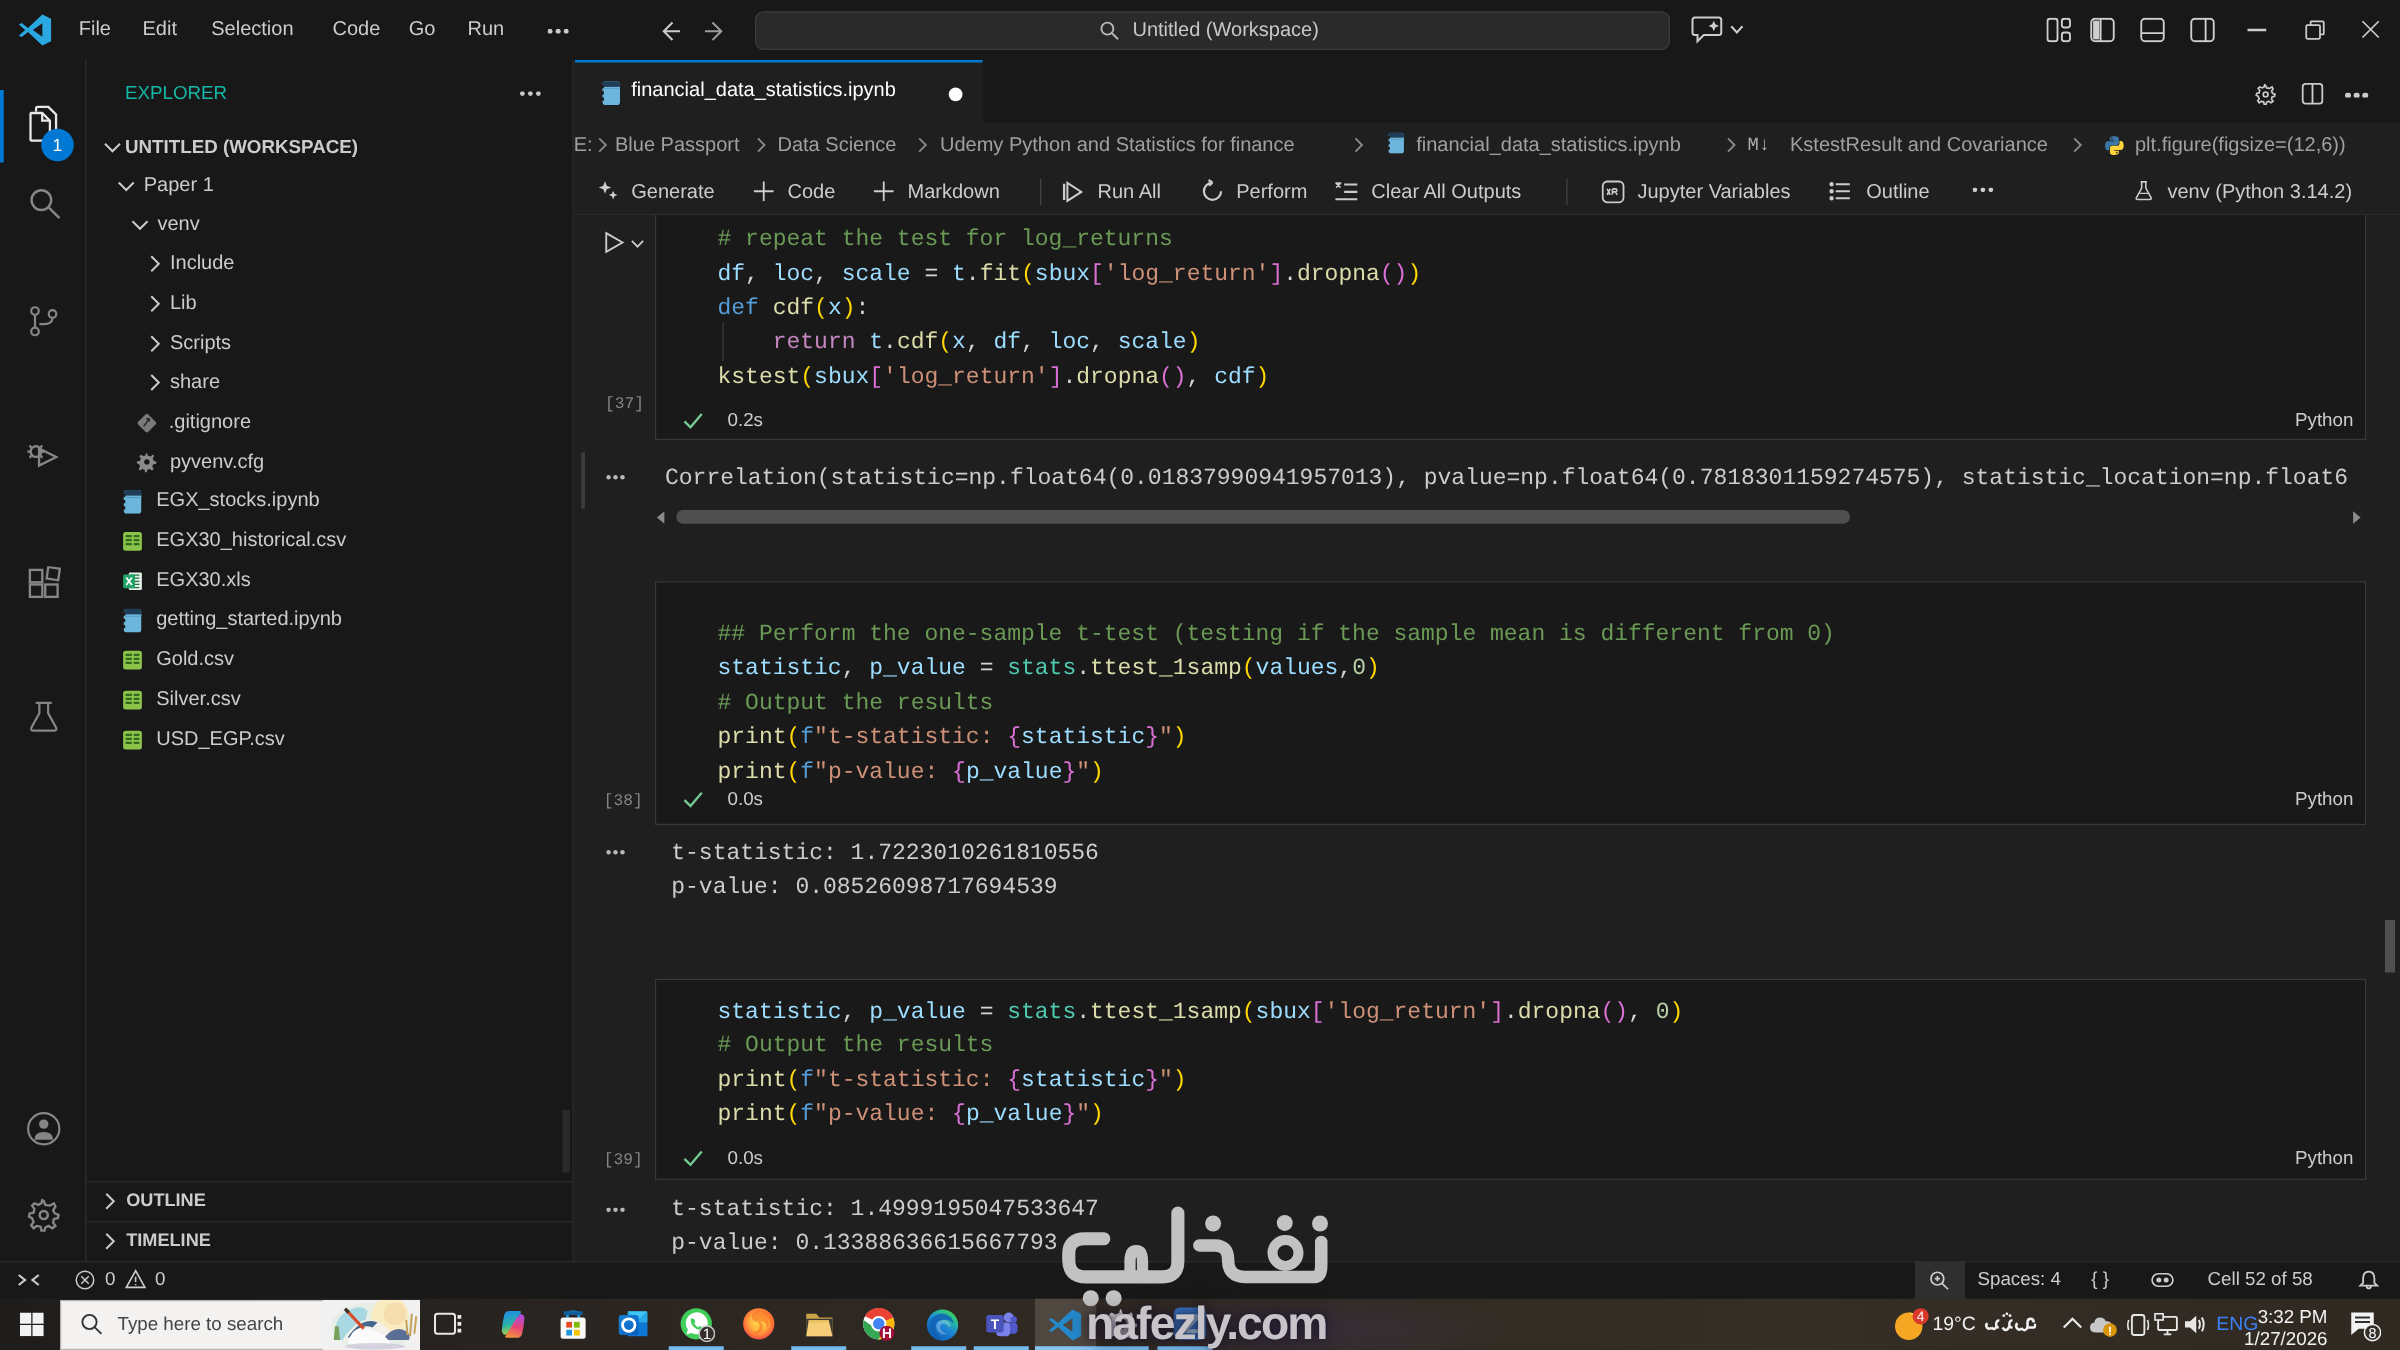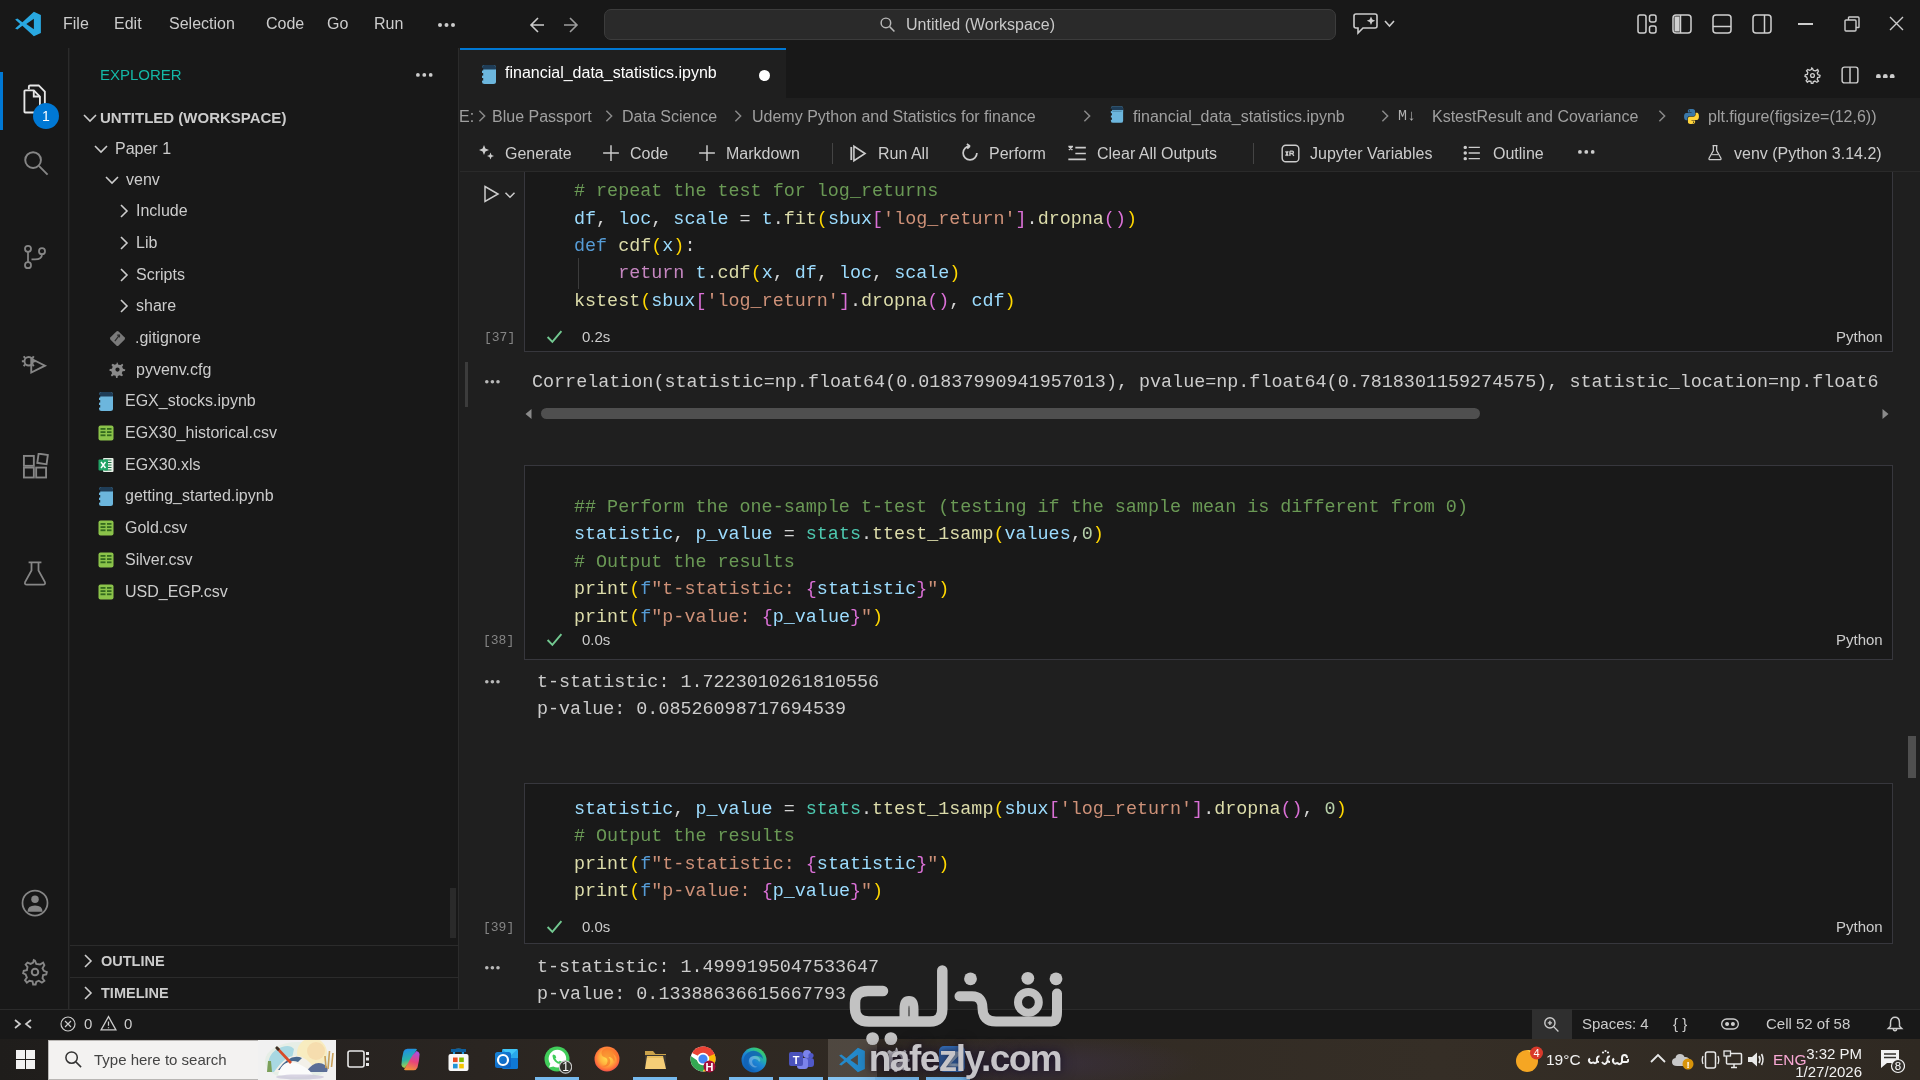--- a/index.html
+++ b/index.html
@@ -399,21 +399,21 @@
   </svg>
 <svg class="abs" style="left:504px;top:189px" width="12" height="12" viewBox="0 0 16 16" fill="none" stroke="#cccccc" stroke-width="2">
     <path d="M2 5 L8 11 L14 5"></path>
   </svg>
 <div class="abs" style="left:577.5px;top:258px;width:1px;height:31px;background:#3c3c3c"></div>
 <div class="cl" style="top:178.2px"><span class="c"># repeat the test for log_returns</span>
 <span class="v">df</span><span class="w">, </span><span class="v">loc</span><span class="w">, </span><span class="v">scale</span><span class="w"> = </span><span class="v">t</span><span class="w">.</span><span class="y">fit</span><span class="g">(</span><span class="v">sbux</span><span class="m">[</span><span class="o">'log_return'</span><span class="m">]</span><span class="w">.</span><span class="y">dropna</span><span class="m">()</span><span class="g">)</span>
 <span class="k">def</span><span class="w"> </span><span class="y">cdf</span><span class="g">(</span><span class="v">x</span><span class="g">)</span><span class="w">:</span>
 <span class="w">    </span><span class="p">return</span><span class="w"> </span><span class="v">t</span><span class="w">.</span><span class="y">cdf</span><span class="g">(</span><span class="v">x</span><span class="w">, </span><span class="v">df</span><span class="w">, </span><span class="v">loc</span><span class="w">, </span><span class="v">scale</span><span class="g">)</span>
 <span class="y">kstest</span><span class="g">(</span><span class="v">sbux</span><span class="m">[</span><span class="o">'log_return'</span><span class="m">]</span><span class="w">.</span><span class="y">dropna</span><span class="m">()</span><span class="w">, </span><span class="v">cdf</span><span class="g">)</span></div>
-<div class="exec" style="left:484px;top:330px">[37]</div>
+<div class="exec" style="left:484px;top:315px">[37]</div>
 <svg class="abs" style="left:546px;top:329px" width="17" height="15" viewBox="0 0 16 14" fill="none" stroke="#73c991" stroke-width="1.8">
     <path d="M1.5 7.5 L6 12 L14.5 2"></path>
   </svg>
 <div class="time" style="left:582px;top:328px">0.2s</div>
 <div class="pyl" style="left:1836px;top:328px">Python</div>
 
 <div class="abs" style="left:465px;top:362px;width:2.5px;height:45px;background:#3c3c3c"></div>
 <svg class="abs" style="left:485px;top:380.2px" width="14.799999999999999" height="3.6" viewBox="0 0 14.799999999999999 3.6">
     <circle cx="1.8" cy="1.8" r="1.8" fill="#b8b8b8"></circle>
     <circle cx="7.3999999999999995" cy="1.8" r="1.8" fill="#b8b8b8"></circle>
@@ -703,21 +703,21 @@
   </svg>
 <svg class="abs" style="left:1723px;top:1050px" width="20" height="19" viewBox="0 0 20 19" fill="none" stroke="#e8e8e8" stroke-width="1.5">
     <rect x="3.5" y="3.5" width="15" height="10.5" rx="1"></rect>
     <path d="M8 17.5 h6 M11 14 v3.5"></path>
     <rect x="1" y="1" width="6.5" height="5" fill="#33302c" stroke="#e8e8e8" stroke-width="1.3"></rect>
   </svg>
 <svg class="abs" style="left:1746px;top:1050px" width="20" height="19" viewBox="0 0 20 19" fill="#e8e8e8">
     <path d="M2 7 h4 l5-4.5 v14 L6 12 H2 Z"></path>
     <path d="M13 6 Q15 9.5 13 13 M15.5 4 Q18.5 9.5 15.5 15" fill="none" stroke="#e8e8e8" stroke-width="1.6"></path>
   </svg>
-<div class="abs" style="left:1773px;top:1040px;height:40px;line-height:40px;font-size:15.5px;color:#f9a8d4">ENG</div>
+<div class="abs" style="left:1773px;top:1040px;height:40px;line-height:40px;font-size:15.5px;color:#3b82f6">ENG</div>
 <div class="abs" style="left:1762px;top:1045px;width:100px;text-align:right;font-size:15px;color:#f2f2f2;line-height:17.5px">3:32 PM<br>1/27/2026</div>
 <svg class="abs" style="left:1879px;top:1048px" width="26" height="26" viewBox="0 0 26 26">
     <path d="M2 2 h18 v13 H8 l-6 5 Z" fill="#f2f2f2"></path>
     <path d="M5 6 h12 M5 9.5 h12" stroke="#33302c" stroke-width="1.6"></path>
     <circle cx="19" cy="18" r="6.5" fill="#33302c" stroke="#f2f2f2" stroke-width="1.2"></circle>
     <text x="19" y="22.3" font-family="Liberation Sans" font-size="11.5" fill="#fff" text-anchor="middle">8</text>
   </svg>
 
 <svg class="abs" style="left:840px;top:950px" width="240" height="105" viewBox="840 950 240 105" fill="none" stroke="#c9c9c9" stroke-width="10" stroke-linecap="round" stroke-linejoin="round" opacity="0.96">
 

